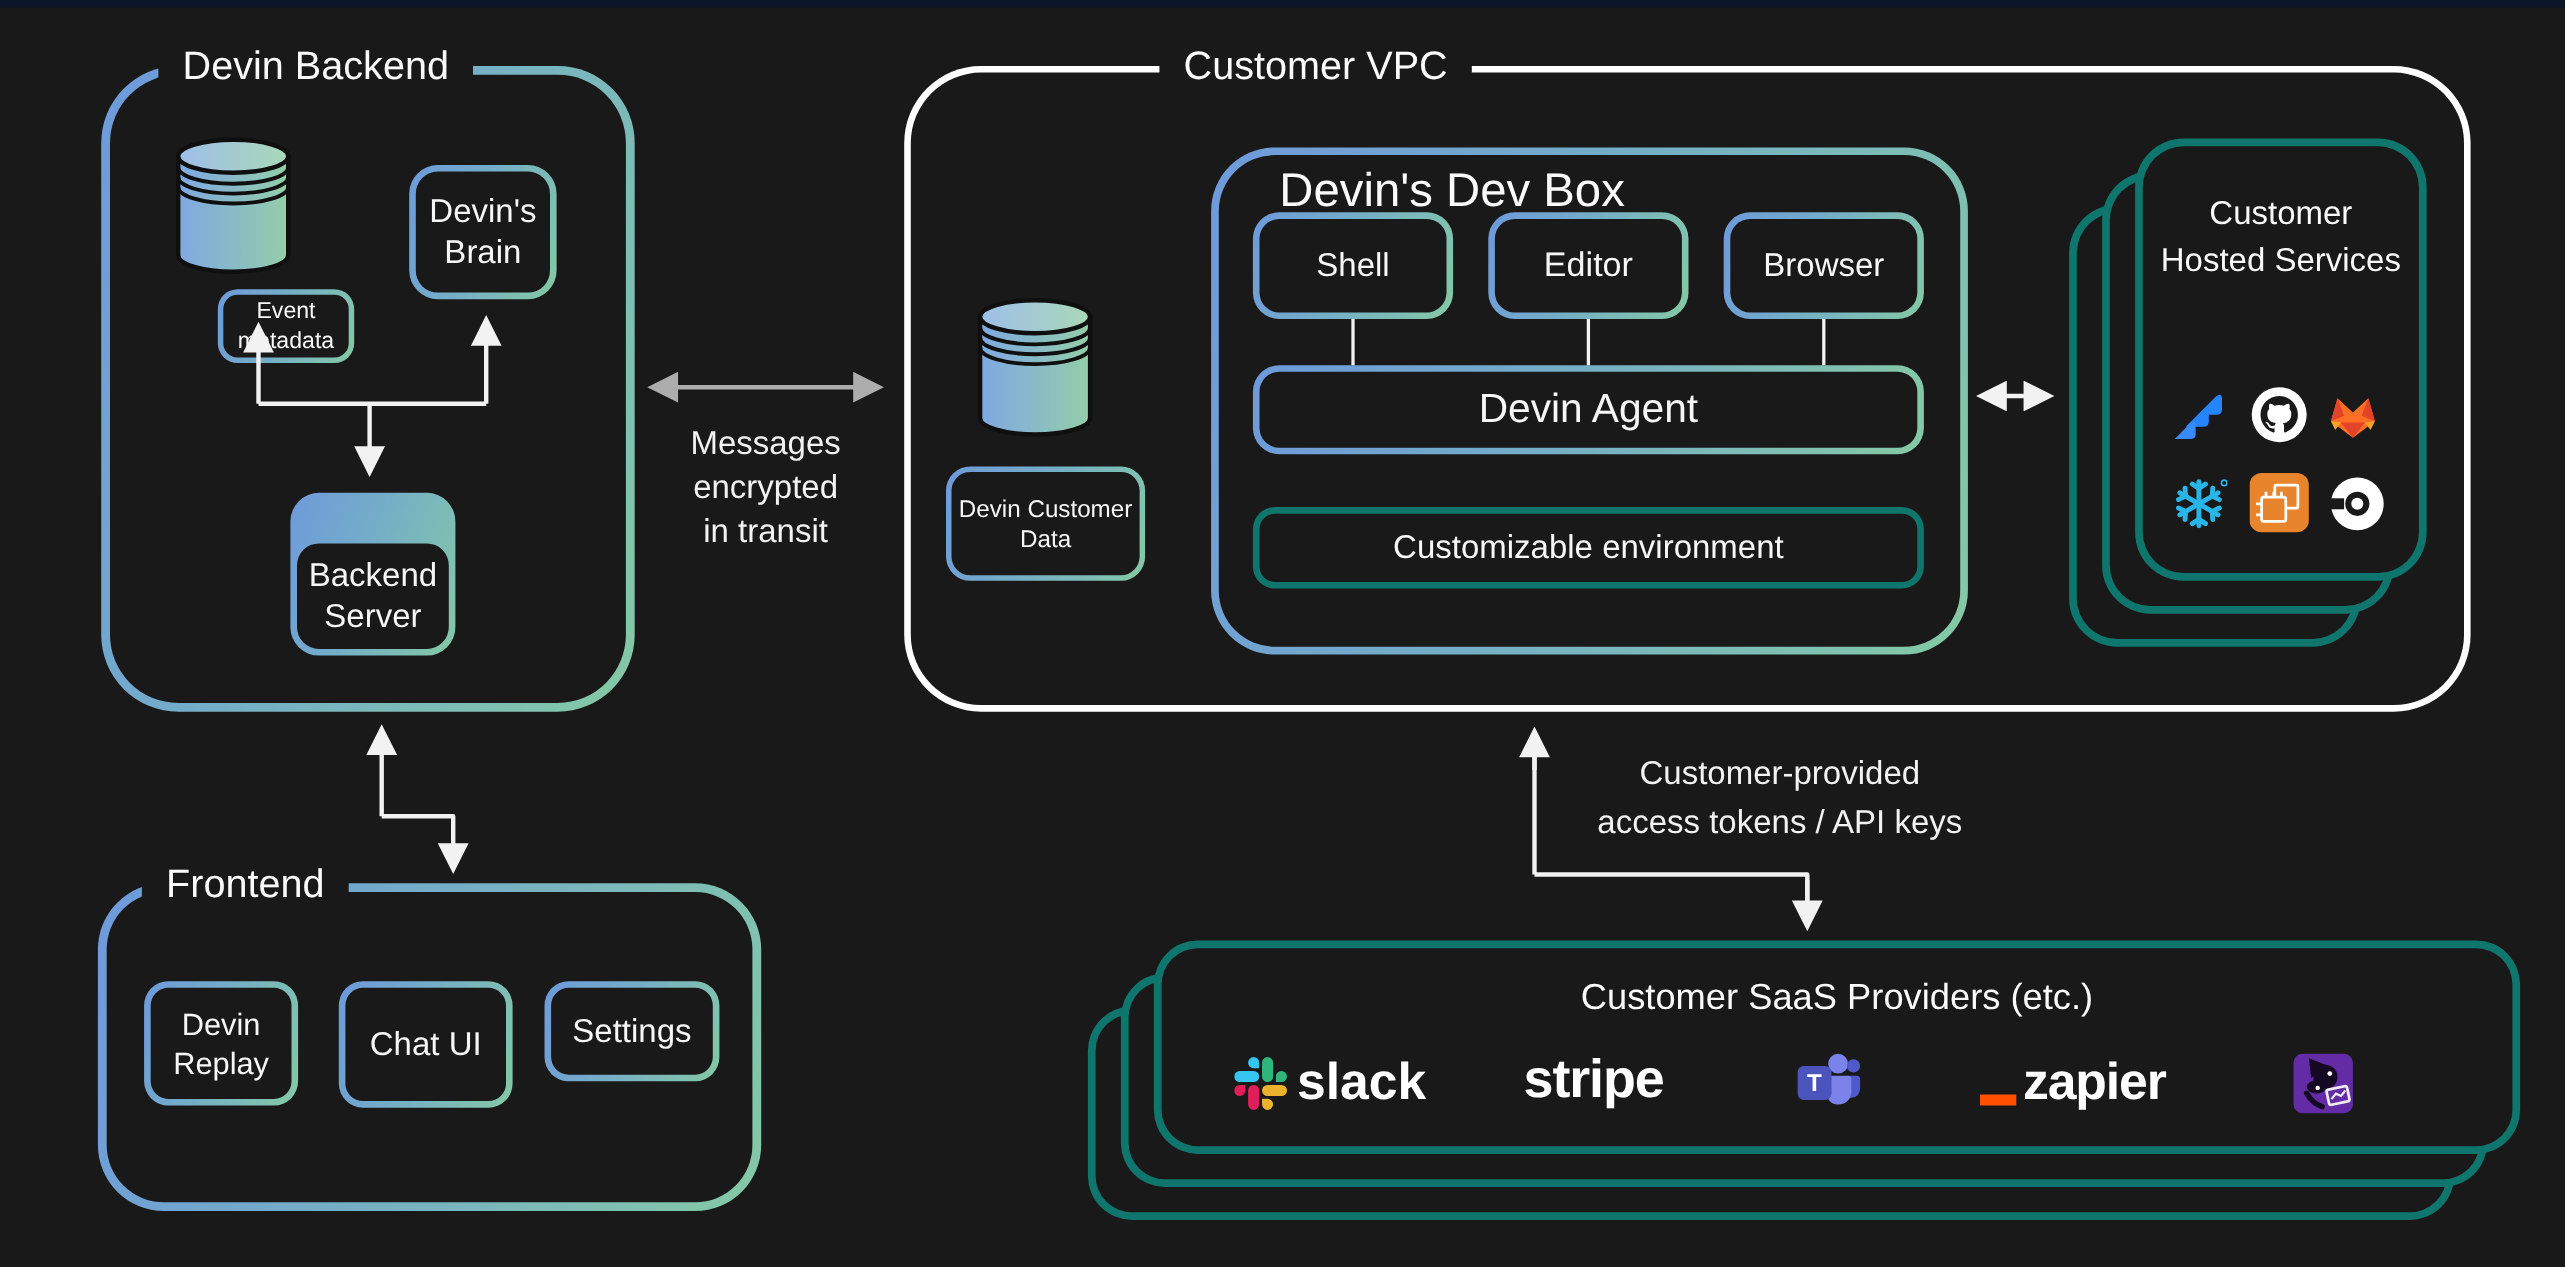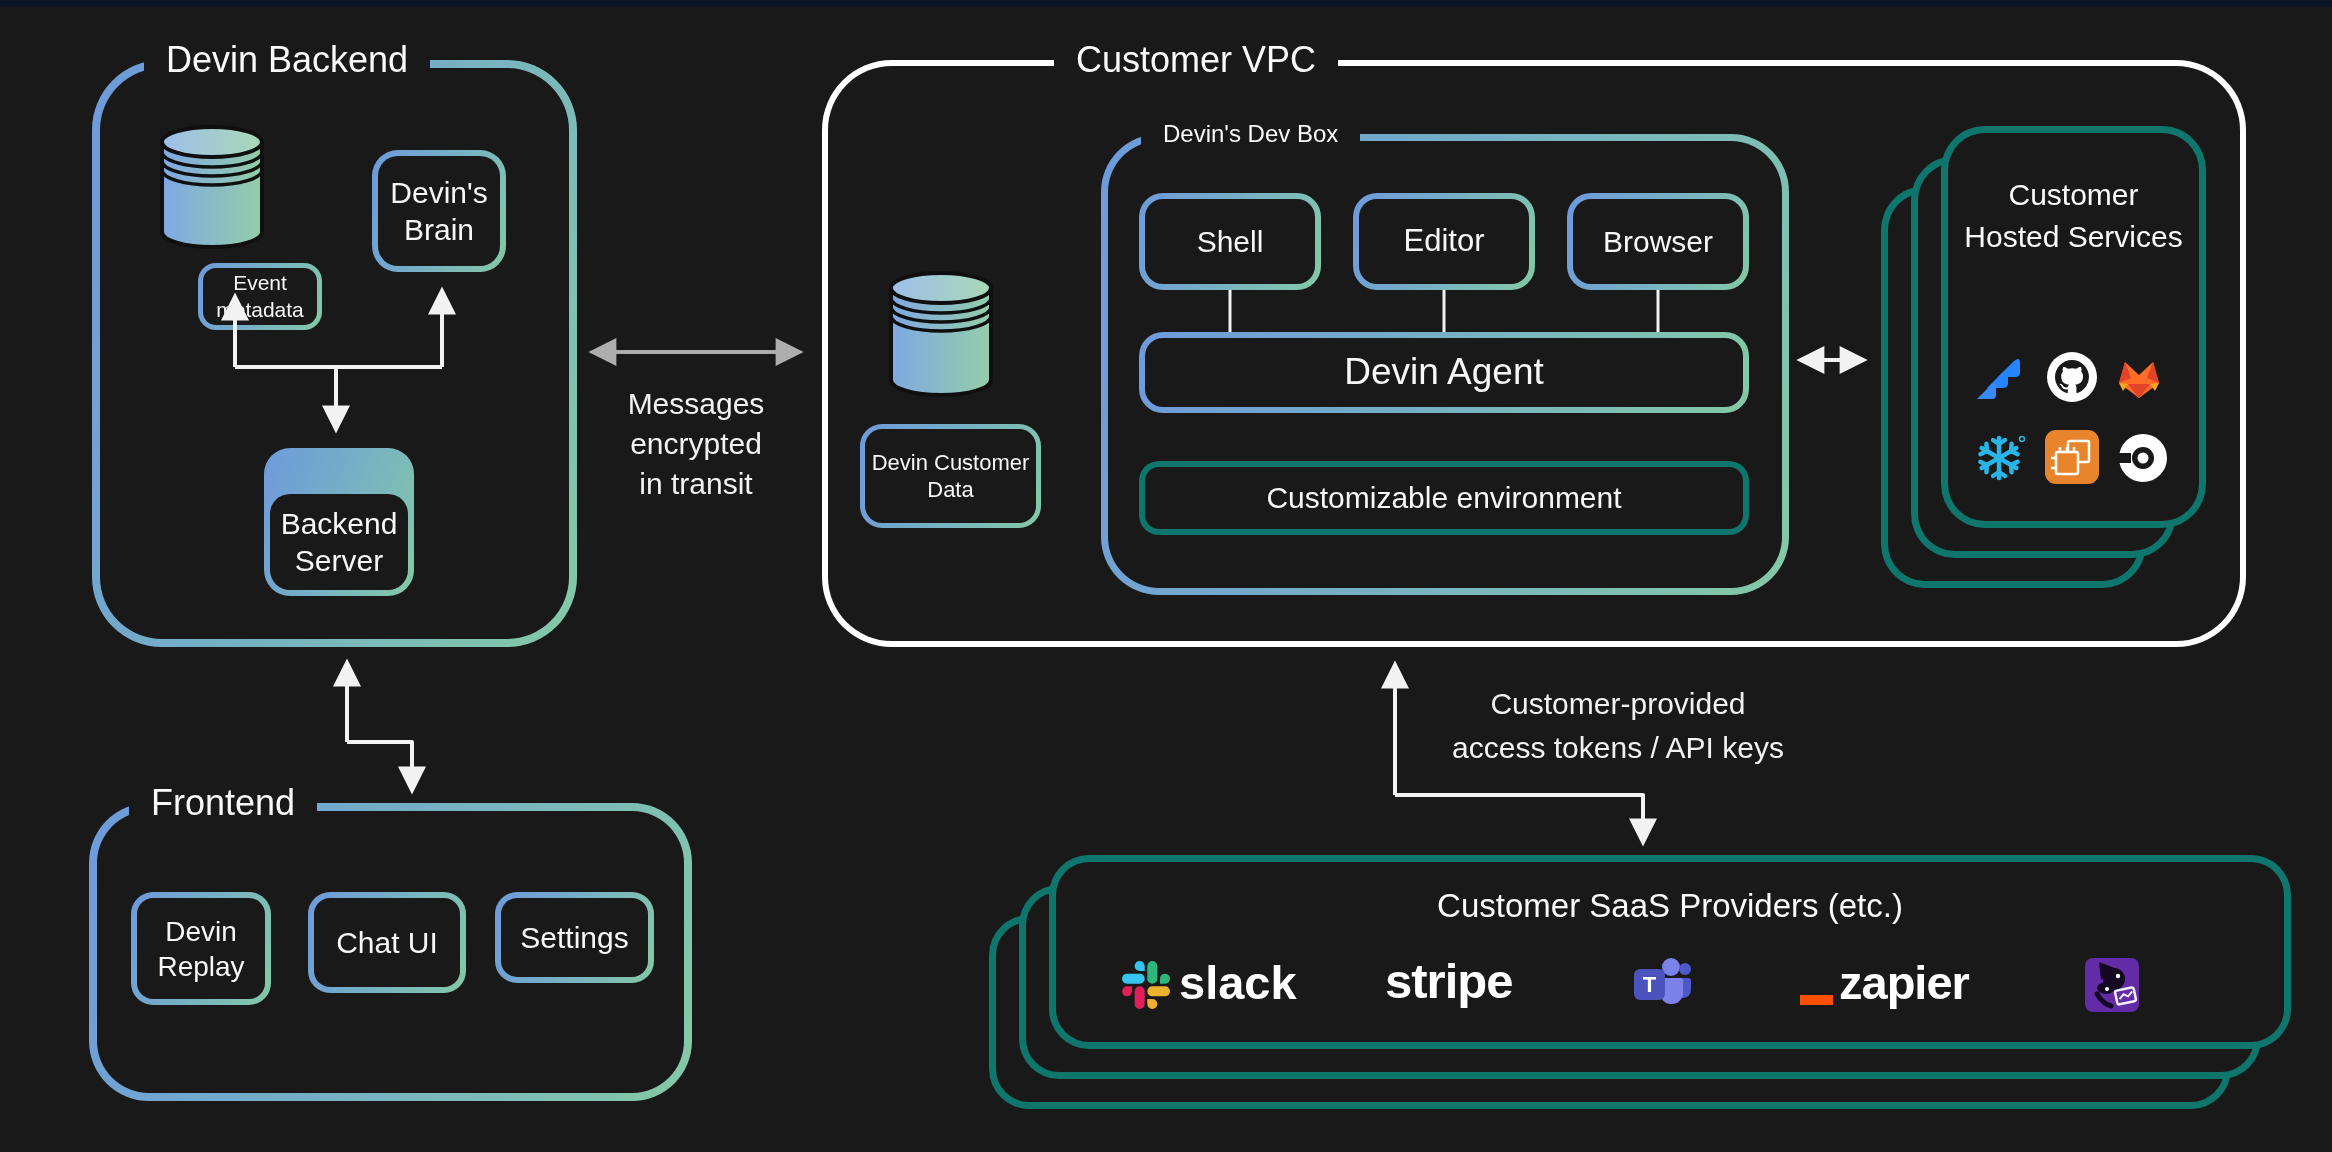--- a/index.html
+++ b/index.html
@@ -63,21 +63,21 @@
   </div>
 
   <div class="gwrap" style="left:89px;top:803px;width:603px;height:298px;border-radius:60px;">
     <div class="gfill" style="inset:8px;border-radius:52px;"></div>
     <div class="sec-title" style="left:40px;">Frontend</div>
   </div>
 
   <div class="gwrap" style="left:131px;top:892px;width:140px;height:113px;border-radius:22px;z-index:3;">
     <div class="gfill" style="inset:6px;border-radius:16px;font-size:28px;">Devin Replay</div>
   </div>
-  <div class="gwrap" style="left:308px;top:892px;width:158px;height:101px;border-radius:22px;z-index:3;">
+  <div class="gwrap" style="left:308px;top:892px;width:158px;height:115px;border-radius:22px;z-index:3;">
     <div class="gfill" style="inset:6px;border-radius:16px;font-size:30px;">Chat UI</div>
   </div>
   <div class="gwrap" style="left:495px;top:892px;width:159px;height:91px;border-radius:22px;z-index:3;">
     <div class="gfill" style="inset:6px;border-radius:16px;font-size:30px;">Settings</div>
   </div>
 
   <div class="ann" style="left:566px;top:384px;width:260px;line-height:40px;">
     <div>Messages</div>
     <div>encrypted</div>
     <div>in transit</div>
@@ -107,21 +107,21 @@
       <ellipse cx="53" cy="20" rx="50" ry="15" fill="url(#cg2t)" stroke="#0f0f0f" stroke-width="4"></ellipse>
     </svg>
   </div>
 
   <div class="gwrap" style="left:860px;top:424px;width:181px;height:104px;border-radius:22px;z-index:3;">
     <div class="gfill" style="inset:5px;border-radius:17px;font-size:22px;">Devin Customer Data</div>
   </div>
 
   <div class="gwrap" style="left:1101px;top:134px;width:688px;height:461px;border-radius:58px;z-index:2;">
     <div class="gfill" style="inset:7px;border-radius:51px;"></div>
-    <div class="sec-title" style="left:40px;font-size:24px;">Devin's Dev Box</div>
+    <div class="sec-title" style="left:40px;font-size:43px;margin-top:39px;">Devin's Dev Box</div>
   </div>
 
   <div class="gwrap" style="left:1139px;top:193px;width:182px;height:97px;border-radius:24px;z-index:3;">
     <div class="gfill" style="inset:6px;border-radius:18px;font-size:30px;">Shell</div>
   </div>
   <div class="gwrap" style="left:1353px;top:193px;width:182px;height:97px;border-radius:24px;z-index:3;">
     <div class="gfill" style="inset:6px;border-radius:18px;font-size:31px;">Editor</div>
   </div>
   <div class="gwrap" style="left:1567px;top:193px;width:182px;height:97px;border-radius:24px;z-index:3;">
     <div class="gfill" style="inset:6px;border-radius:18px;font-size:30px;">Browser</div>

